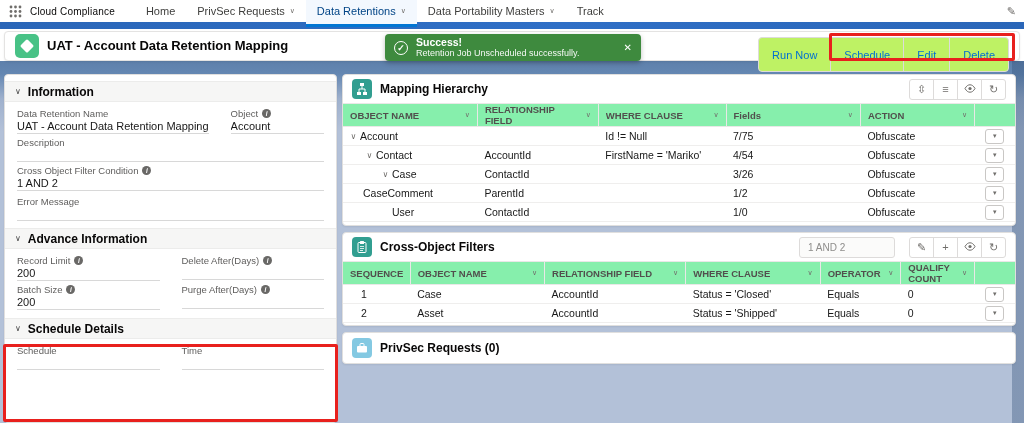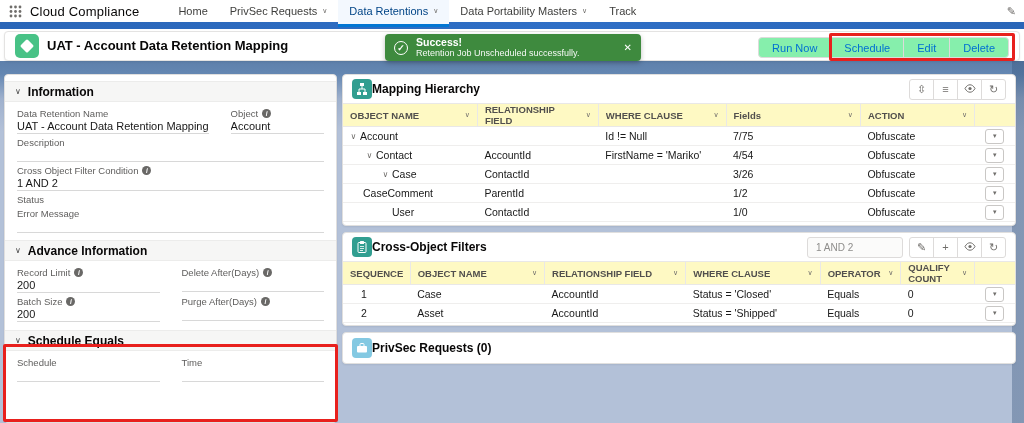--- a/index.html
+++ b/index.html
@@ -2,39 +2,39 @@
 <html><head>
 <meta charset="utf-8">
 <style>
   * { box-sizing: border-box; margin: 0; padding: 0; }
   html,body { width:1024px; height:423px; overflow:hidden; }
   body { font-family:"Liberation Sans", sans-serif; background:#fff; position:relative; color:#181818; }
 
   
   .nav { display:flex; align-items:center; height:22px; padding:0 8px; background:#fff; }
   .waffle { width:14px; height:14px; display:flex; align-items:center; justify-content:center; cursor:pointer; }
-  .app-name { font-size:13px; color:#080707; margin:0 28px 0 8px; letter-spacing:.2px; }
+  .app-name { font-size:10px; color:#080707; margin:0 20px 0 8px; letter-spacing:.2px; }
   .tab { display:flex; align-items:center; gap:5px; padding:16px 11px; height:30px; font-size:11px; color:#3e3e3c; cursor:pointer; white-space:nowrap; }
   .tab.active { box-shadow: inset 0 -3px 0 #0176d3; background:#f3f8fe; color:#014486; }
   .tchev-nav { font-size:7px; color:#706e6b; }
   .nav-pencil { margin-left:auto; font-size:11px; color:#706e6b; cursor:pointer; }
 
   
   .brand { height:7px; background:linear-gradient(90deg,#2a66b8,#2f6fc6 55%,#2a66b8); }
 
   
   .header-card { position:relative; margin:2px 4px 0; height:30px; background:#fff; border:1px solid #e4e3e2;
                  border-radius:4px; display:flex; align-items:center; padding:0 10px; box-shadow:0 1px 2px rgba(0,0,0,.08); z-index:2; }
   .entity-icon { width:24px; height:24px; border-radius:5px; background:#48c286; position:relative; margin-right:8px; flex:none; }
   .entity-icon::after { content:""; position:absolute; left:7px; top:7px; width:10px; height:10px; background:#fff; transform:rotate(45deg); border-radius:1.5px; }
   .entity-small { font-size:9.5px; color:#3e3e3c; line-height:11px; }
   .entity-big { font-size:13px; font-weight:700; color:#080707; line-height:14px; }
 
   .actions { position:absolute; right:10px; top:5px; display:flex; }
-  .btn { height:21px; padding:0 13px; font-size:11px; color:#0070d2; background:#86efac; border:1px solid #dddbda;
+  .btn { height:35px; padding:0 13px; font-size:11px; color:#0070d2; background:#bef264; border:1px solid #dddbda;
          margin-left:-1px; display:flex; align-items:center; cursor:pointer; white-space:nowrap; }
   .btn:first-child { border-radius:4px 0 0 4px; margin-left:0; }
   .btn:last-child { border-radius:0 4px 4px 0; }
 
   .annotation { position:absolute; border:3px solid #e8201d; border-radius:2px; pointer-events:none; z-index:6; }
   .anno-actions { right:4px; top:1px; width:186px; height:28px; }
 
   
   .toast { position:absolute; left:380px; top:2px; width:256px; height:27px; background:#3e8a3e; border-radius:4px;
            display:flex; align-items:center; padding:0 9px; color:#fff; box-shadow:0 2px 5px rgba(0,0,0,.25); z-index:4; }
@@ -60,37 +60,37 @@
   .field { margin-bottom:2px; }
   .field.full { grid-column:1 / 3; }
   .f-label { font-size:9.5px; color:#5e5d5c; display:flex; align-items:center; gap:4px; height:12px; white-space:nowrap; }
   .f-value { font-size:11px; color:#181818; min-height:14px; line-height:14px; border-bottom:1px solid #d8d8d8; white-space:nowrap; overflow:hidden; }
   .info-dot { width:9px; height:9px; border-radius:50%; background:#696866; color:#fff; font-size:6.5px; display:inline-flex;
               align-items:center; justify-content:center; font-style:italic; font-weight:700; flex:none; }
   .anno-schedule { left:-2px; top:269px; width:335px; height:78px; }
 
   
   .right-col { flex:1; display:flex; flex-direction:column; gap:6px; min-width:0; }
-  .panel-hd { display:flex; align-items:center; padding:2px 9px; height:28px; }
+  .panel-hd { display:flex; align-items:center; gap:8px; padding:2px 9px; height:28px; }
   .panel-icon { width:20px; height:20px; border-radius:4px; display:flex; align-items:center; justify-content:center; flex:none; }
   .panel-icon.teal { background:#319e90; }
   .panel-icon.blue { background:#84c9e2; }
   .panel-title { font-size:12px; font-weight:700; color:#080707; white-space:nowrap; }
   .icon-btns { margin-left:auto; display:flex; }
   .icon-btn { width:25px; height:21px; border:1px solid #dddbda; background:#fff; margin-left:-1px; display:flex;
               align-items:center; justify-content:center; font-size:11px; color:#706e6b; cursor:pointer; }
   .icon-btn:first-child { border-radius:3px 0 0 3px; margin-left:0; }
   .icon-btn:last-child { border-radius:0 3px 3px 0; }
   .cond-box { width:96px; height:21px; border:1px solid #dddbda; background:#fbfbfa; color:#8e8d8b; font-size:10px;
               display:flex; align-items:center; padding:0 8px; border-radius:3px; margin-left:auto; margin-right:6px; }
   .cond-box + .icon-btns { margin-left:0; }
 
   table { width:100%; border-collapse:collapse; table-layout:fixed; }
   th { height:21px; font-size:9.5px; font-weight:700; color:#514f4d; text-align:left; padding:0 7px;
-       border-top:1px solid #e9e8e7; border-bottom:1px solid #e9e8e7; border-right:1px solid #e9e8e7; background:#fef9c3; cursor:pointer; }
+       border-top:1px solid #e9e8e7; border-bottom:1px solid #e9e8e7; border-right:1px solid #e9e8e7; background:#86efac; cursor:pointer; }
   th:last-child { border-right:none; }
   .hcell { display:flex; align-items:center; justify-content:space-between; gap:4px; overflow:hidden; }
   .hchev { font-size:7px; color:#706e6b; font-weight:400; }
   td { height:19px; font-size:10.5px; color:#181818; padding:0 7px; border-bottom:1px solid #efeeed; white-space:nowrap; overflow:hidden; }
   tr:last-child td { border-bottom:1px solid #efeeed; }
   .row-menu { width:19px; height:15px; border:1px solid #c9c7c5; border-radius:3px; display:inline-flex; align-items:center;
               justify-content:center; font-size:7px; color:#706e6b; background:#fff; cursor:pointer; }
   .td-menu { text-align:center; padding:0 4px; }
 
   .tree { display:flex; align-items:center; }
@@ -193,21 +193,20 @@
         <div class="f-value"></div>
       </div>
       <div class="field full">
         <div class="f-label">
             <span>Cross Object Filter Condition</span>
             <span class="info-dot">i</span>
           </div>
         <div class="f-value">1 AND 2</div>
       </div>
       <div class="field full">
-        <div class="f-label">Status</div>
       </div>
       <div class="field full">
         <div class="f-label">Error Message</div>
         <div class="f-value"></div>
       </div>
     </div>
 
     <div class="section-hd" style="margin-top:3px;">
       <span class="sec-chev">∨</span>
       <span>Advance Information</span>
@@ -238,21 +237,21 @@
         <div class="f-label">
             <span>Purge After(Days)</span>
             <span class="info-dot">i</span>
           </div>
         <div class="f-value"></div>
       </div>
     </div>
 
     <div class="section-hd" style="margin-top:4px;">
       <span class="sec-chev">∨</span>
-      <span>Schedule Equals</span>
+      <span>Schedule Details</span>
     </div>
     <div class="fields">
       <div class="field" style="margin-bottom:8px;">
         <div class="f-label">Schedule</div>
         <div class="f-value"></div>
       </div>
       <div class="field" style="margin-bottom:8px;">
         <div class="f-label">Time</div>
         <div class="f-value"></div>
       </div>

